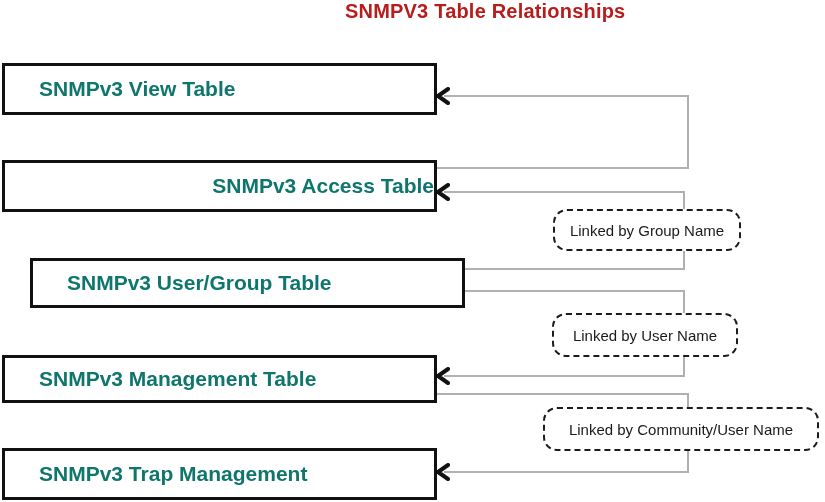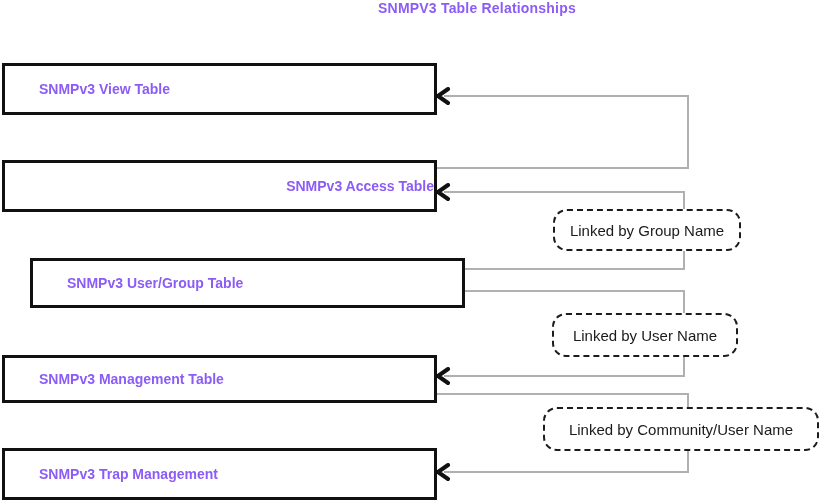--- a/index.html
+++ b/index.html
@@ -14,43 +14,43 @@
     height: 502px;
     background: #ffffff;
     overflow: hidden;
   }
   .title {
     position: absolute;
     left: 345px;
     top: 0px;
     width: 264px;
     text-align: center;
-    font-size: 14px;
+    font-size: 20px;
     font-weight: bold;
-    color: #8b5cf6;
+    color: #b91c1c;
     letter-spacing: 0.2px;
     white-space: nowrap;
     z-index: 5;
   }
   .tbox {
     position: absolute;
     left: 2px;
     width: 435px;
     box-sizing: border-box;
     border: 3px solid #111111;
     background: #ffffff;
     display: flex;
     align-items: center;
     padding-left: 34px;
     z-index: 3;
   }
   .tbox span {
-    font-size: 14px;
+    font-size: 21px;
     font-weight: bold;
-    color: #8b5cf6;
+    color: #0f766e;
     white-space: nowrap;
   }
   .ln {
     position: absolute;
     background: #b0b0b0;
     z-index: 1;
   }
   .h { height: 2px; }
   .v { width: 2px; }
   .link-label {

